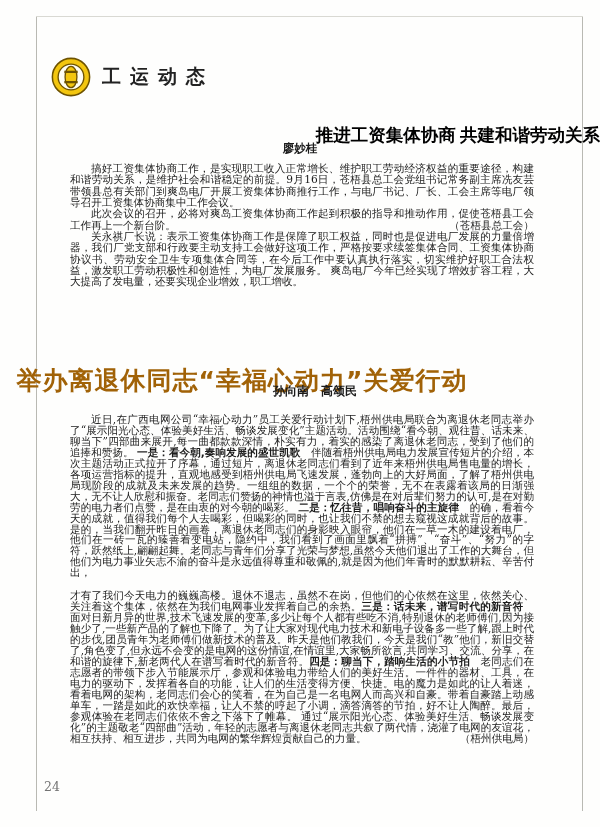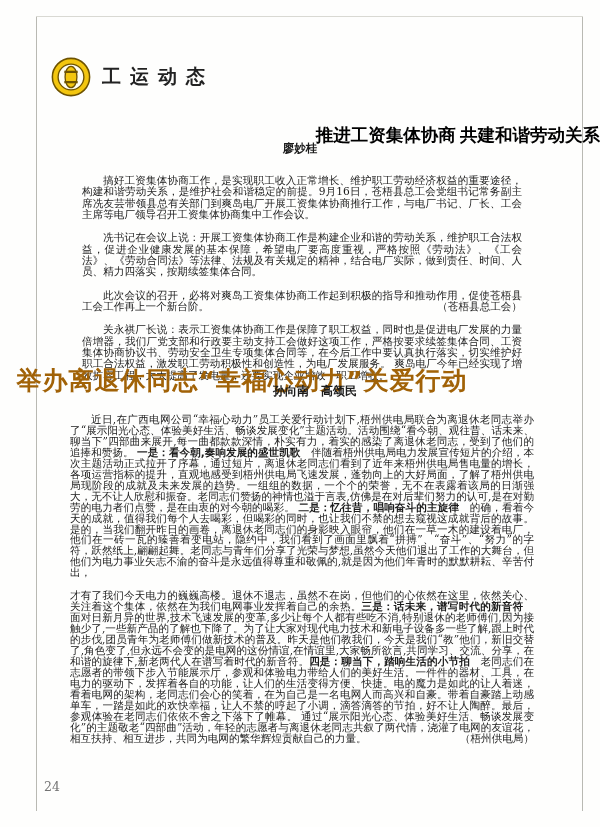--- a/index.html
+++ b/index.html
@@ -19,21 +19,21 @@
     font-family:"DejaVu Serif",serif;font-weight:bold;font-size:19px;
     letter-spacing:9px;color:#222;transform:scaleY(1.02);
   }
 
   .a1-title{position:absolute;top:111px;left:0;width:600px;text-align:right;
     font-family:Liberation Serif, serif;font-weight:bold;font-size:17.5px;color:#000000;}
   .a1-author{position:absolute;top:141px;left:0;width:600px;text-align:center;
     font-family:Liberation Mono, monospace;font-weight:bold;font-size:11.5px;}
   .a1-body{position:absolute;top:163px;left:70px;width:464px;
     font-size:10.6px;line-height:11.35px;text-align:justify;}
-  .para{margin:12px;text-indent:21px;}
+  .para{margin:0;text-indent:21px;}
 
   .a2-title{position:absolute;top:347px;left:0;width:484px;text-align:center;
     font-family:"DejaVu Sans","Liberation Sans",sans-serif;font-weight:bold;font-size:25px;letter-spacing:1px;color:#a16207;}
   .a2-authors{position:absolute;top:383px;left:15px;width:600px;text-align:center;
     font-family:"DejaVu Sans",sans-serif;font-weight:bold;font-size:12px;}
   .a2-columns{position:absolute;top:414px;left:70px;width:464px;display:flex;gap:12px;flex-direction:column;}
   .col{flex:1 1 0;font-size:10.6px;line-height:10.95px;text-align:justify;}
   .col p{margin:0;}
   .col-left p{text-indent:21px;}
   .col-right p{text-indent:0;}
@@ -62,21 +62,20 @@
       </svg>
     </span>
     <span class="masthead-title">工运动态</span>
   </div>
 
   <h1 class="a1-title">推进工资集体协商 共建和谐劳动关系</h1>
   <div class="a1-author">廖妙桂</div>
 
   <div class="a1-body">
     <p class="para">搞好工资集体协商工作，是实现职工收入正常增长、维护职工劳动经济权益的重要途径，构建和谐劳动关系，是维护社会和谐稳定的前提。9月16日，苍梧县总工会党组书记常务副主席冼友芸带领县总有关部门到爽岛电厂开展工资集体协商推行工作，与电厂书记、厂长、工会主席等电厂领导召开工资集体协商集中工作会议。</p>
-    <p class="para">冼书记在会议上说：开展工资集体协商工作是构建企业和谐的劳动关系，维护职工合法权益，促进企业健康发展的基本保障，希望电厂要高度重视，严格按照《劳动法》、《工会法》、《劳动合同法》等法律、法规及有关规定的精神，结合电厂实际，做到责任、时间、人员、精力四落实，按期续签集体合同。</p>
     <p class="para"><span>此次会议的召开，必将对爽岛工资集体协商工作起到积极的指导和推动作用，促使苍梧县工会工作再上一个新台阶。</span><span class="seg-r">（苍梧县总工会）</span></p>
     <p class="para">关永祺厂长说：表示工资集体协商工作是保障了职工权益，同时也是促进电厂发展的力量倍增器，我们厂党支部和行政要主动支持工会做好这项工作，严格按要求续签集体合同、工资集体协商协议书、劳动安全卫生专项集体合同等，在今后工作中要认真执行落实，切实维护好职工合法权益，激发职工劳动积极性和创造性，为电厂发展服务。 爽岛电厂今年已经实现了增效扩容工程，大大提高了发电量，还要实现企业增效，职工增收。</p>
   </div>
 
   <h1 class="a2-title">举办离退休同志“幸福心动力”关爱行动</h1>
   <div class="a2-authors">孙向南　高颂民</div>
 
   <div class="a2-columns">
     <div class="col col-left">
       <p><span>近日,在广西电网公司“幸福心动力”员工关爱行动计划下,梧州供电局联合为离退休老同志举办了“展示阳光心态、体验美好生活、畅谈发展变化”主题活动。活动围绕“看今朝、观往昔、话未来、聊当下”四部曲来展开,每一曲都款款深情，朴实有力，着实的感染了离退休老同志，受到了他们的追捧和赞扬。 </span><span class="seg-b">一是：看今朝,奏响发展的盛世凯歌</span><span>　伴随着梧州供电局电力发展宣传短片的介绍，本次主题活动正式拉开了序幕，通过短片，离退休老同志们看到了近年来梧州供电局售电量的增长，各项运营指标的提升，直观地感受到梧州供电局飞速发展，蓬勃向上的大好局面，了解了梧州供电局现阶段的成就及未来发展的趋势。一组组的数据，一个个的荣誉，无不在表露着该局的日渐强大，无不让人欣慰和振奋。老同志们赞扬的神情也溢于言表,仿佛是在对后辈们努力的认可,是在对勤劳的电力者们点赞，是在由衷的对今朝的喝彩。 </span><span class="seg-b">二是：忆往昔，唱响奋斗的主旋律</span><span>　的确，看着今天的成就，值得我们每个人去喝彩，但喝彩的同时，也让我们不禁的想去窥视这成就背后的故事。是的，当我们翻开昨日的画卷，离退休老同志们的身影映入眼帘，他们在一草一木的建设着电厂，他们在一砖一瓦的臻善着变电站，隐约中，我们看到了画面里飘着“拼搏”、“奋斗”、“努力”的字符，跃然纸上,翩翩起舞。老同志与青年们分享了光荣与梦想,虽然今天他们退出了工作的大舞台，但他们为电力事业矢志不渝的奋斗是永远值得尊重和敬佩的,就是因为他们年青时的默默耕耘、辛苦付出，</span></p>

